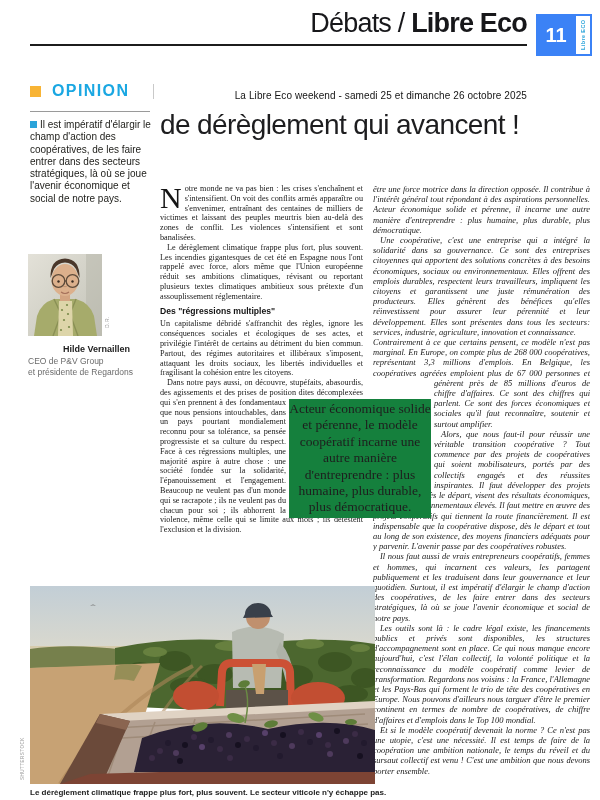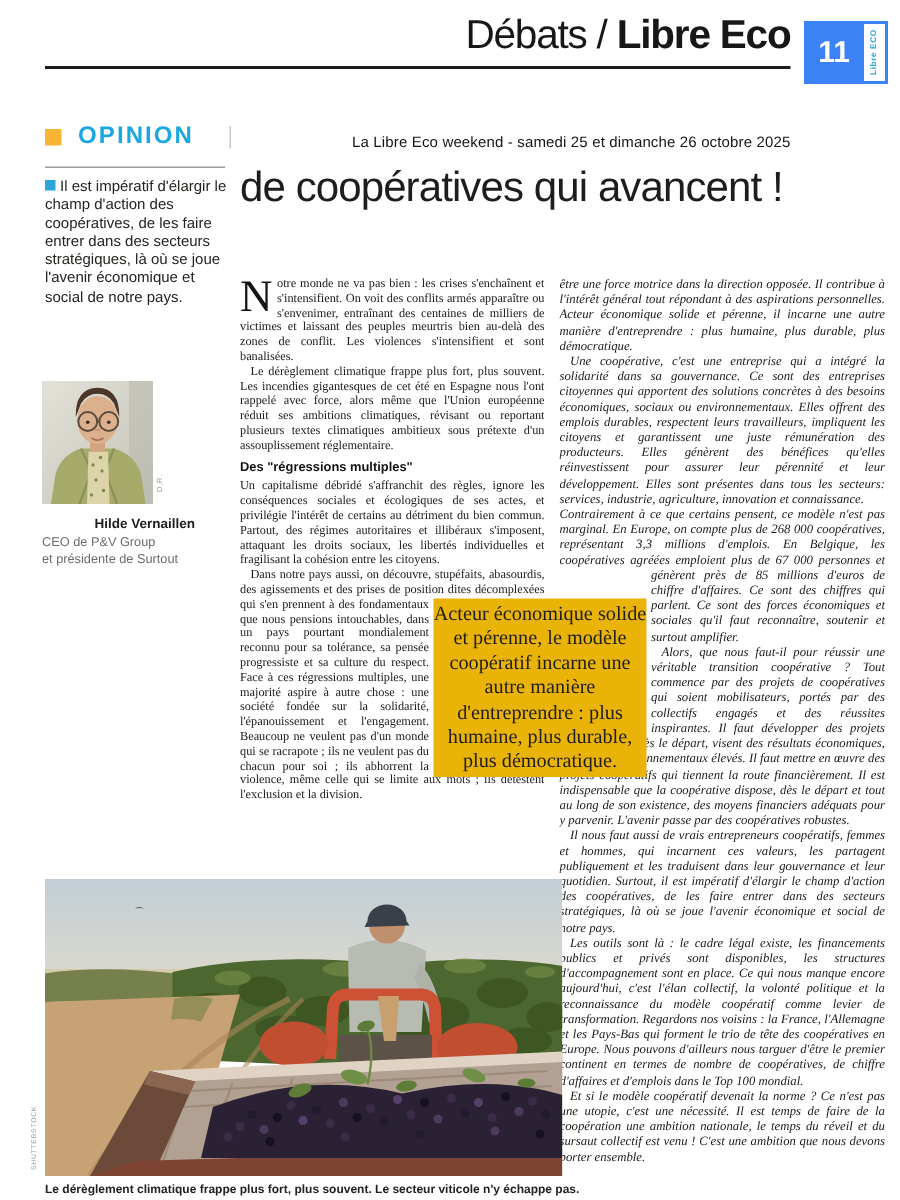--- a/index.html
+++ b/index.html
@@ -52,21 +52,21 @@
   .col2 { left:373px; top:184px; width:217px; height:608px; font-size:8.5px; line-height:10.2px;font-style:italic; }
   .col p { margin:0; text-indent:7px; }
   .col p.first { text-indent:0; }
   .subhead { font-family:"Liberation Sans", sans-serif; font-weight:700; font-size:8.6px;
     margin:5px 0 3px; text-align:left; color:#141414; }
   .dropcap { float:left; font-size:30px; line-height:26px; padding:1px 3px 0 0; color:#151515; }
   .qspace-r { float:right; width:72px; height:112px; margin-left:5px; }
   .qspace-l { float:left; width:56px; height:112px; margin-right:5px; }
 
   
-  .pull-quote { left:289px; top:399px; width:142px; background:#eab308; z-index:5;
+  .pull-quote { left:289px; top:399px; width:142px; background:#15803d; z-index:5;
     font-family:"Liberation Serif", serif; font-size:13.5px; line-height:16.4px;
     text-align:center; color:#1e1e1e; padding:2px 0; }
 
   
   .main-photo { left:30px; top:586px; width:345px; height:198px; z-index:2; overflow:hidden; }
   .credit-stock { left:20px; top:700px; font-size:4.5px; height:80px; }
   .caption { left:30px; top:788px; width:420px; font-size:8px; font-weight:700; color:#222; }
   svg { display:block; }
 </style>
 </head>
@@ -119,25 +119,25 @@
     <circle cx="30.5" cy="27.5" r="1.2" fill="#3a2c22"></circle>
     <circle cx="44.5" cy="27.5" r="1.2" fill="#3a2c22"></circle>
     <path d="M33,38 Q37,41 41,38" fill="none" stroke="#a5705a" stroke-width="1.1"></path>
     <path d="M35,32 Q37,33.5 39,32" fill="none" stroke="#b98a6a" stroke-width="0.8"></path>
   </svg>
 </div>
 <div class="abs vert-credit credit-dr">D.R.</div>
 <div class="abs author-name">Hilde Vernaillen</div>
 <div class="abs author-role">
   <div>CEO de P&amp;V Group</div>
-  <div>et présidente de Surtout</div>
+  <div>et présidente de Regardons</div>
 </div>
 
 <div class="abs headline">
-  <div>de coopératives qui avancent !</div>
+  <div>de dérèglement qui avancent !</div>
 </div>
 
 <div class="abs col col1">
   <p class="first"><span class="dropcap">N</span><span>otre monde ne va pas bien : les crises s'enchaînent et s'intensifient. On voit des conflits armés apparaître ou s'envenimer, entraînant des centaines de milliers de victimes et laissant des peuples meurtris bien au-delà des zones de conflit. Les violences s'intensifient et sont banalisées.</span></p>
   <p><span>Le dérèglement climatique frappe plus fort, plus souvent. Les incendies gigantesques de cet été en Espagne nous l'ont rappelé avec force, alors même que l'Union européenne réduit ses ambitions climatiques, révisant ou reportant plusieurs textes climatiques ambitieux sous prétexte d'un assouplissement réglementaire.</span></p>
   <div class="subhead">Des "régressions multiples"</div>
   <p class="first"><span>Un capitalisme débridé s'affranchit des règles, ignore les conséquences sociales et écologiques de ses actes, et privilégie l'intérêt de certains au détriment du bien commun. Partout, des régimes autoritaires et illibéraux s'imposent, attaquant les droits sociaux, les libertés individuelles et fragilisant la cohésion entre les citoyens.</span></p>
   <p><span>Dans notre pays aussi, on découvre, stupéfaits, abasourdis, des agissements et des prises de position dites</span> <span class="qspace-r"></span><span>décomplexées qui s'en prennent à des fondamentaux que nous pensions intouchables, dans un pays pourtant mondialement reconnu pour sa tolérance, sa pensée progressiste et sa culture du respect. Face à ces régressions multiples, une majorité aspire à autre chose : une société fondée sur la solidarité, l'épanouissement et l'engagement. Beaucoup ne veulent pas d'un monde qui se racrapote ; ils ne veulent pas du chacun pour soi ; ils abhorrent la violence, même celle qui se limite aux mots ; ils détestent l'exclusion et la division.</span></p>
 </div>
 

